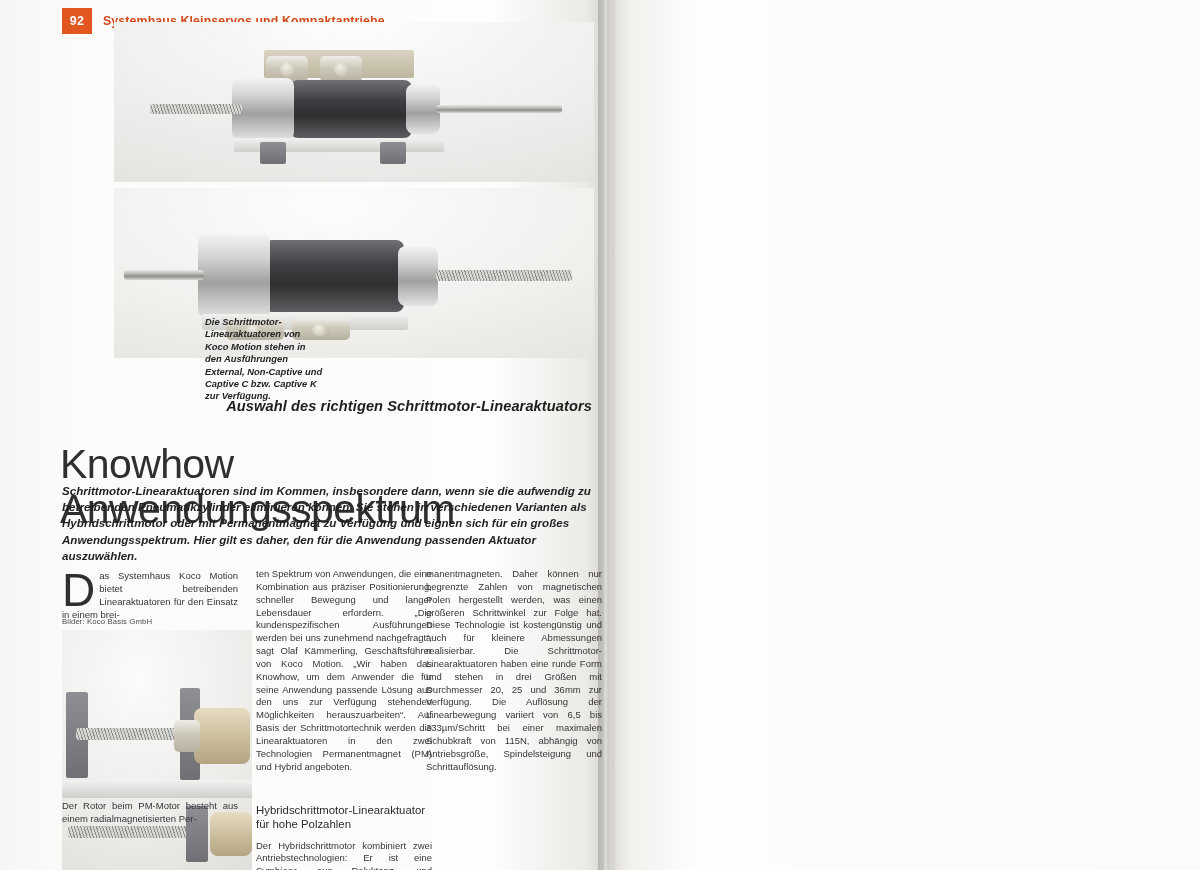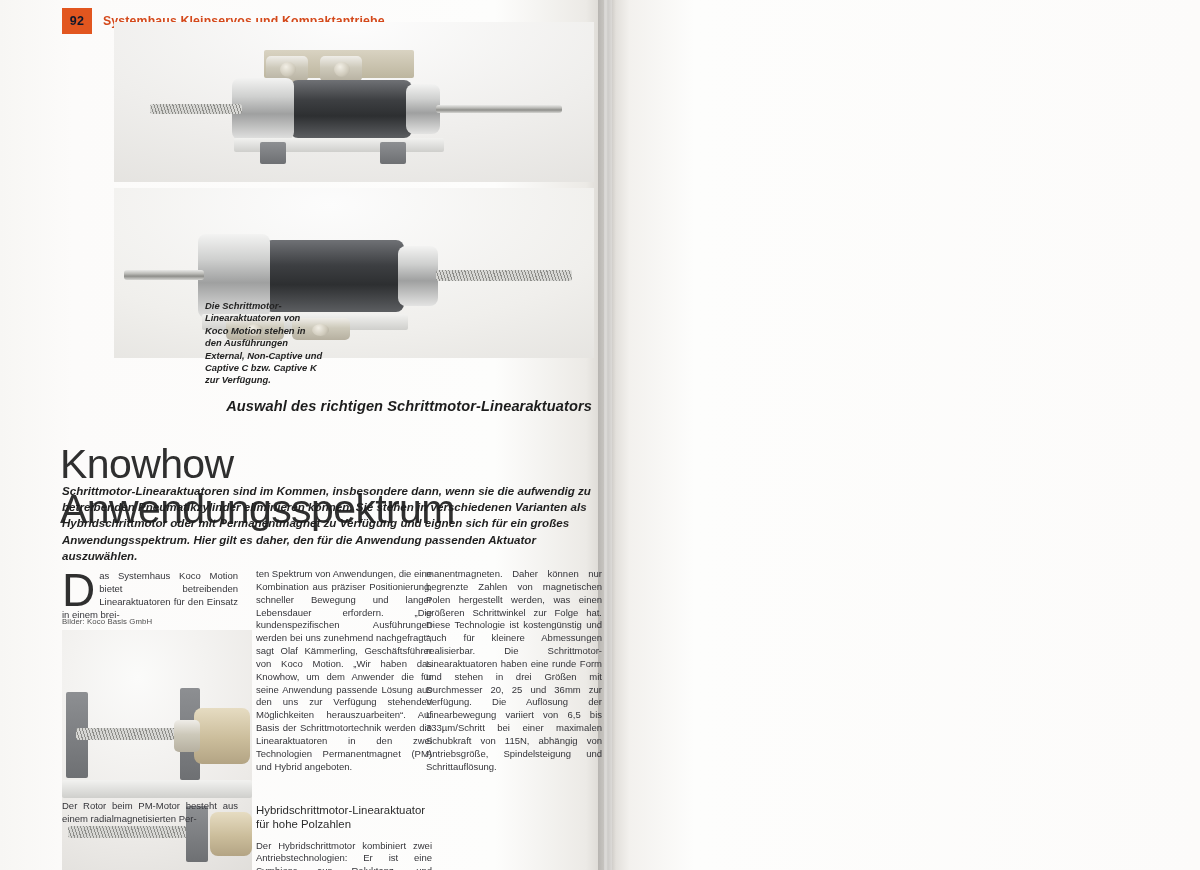--- a/index.html
+++ b/index.html
@@ -15,21 +15,21 @@
   .page{position:absolute;top:0;background:#fbfaf9;}
   .page.left{left:0;width:604px;height:870px;
     background:linear-gradient(90deg,#f7f6f4 0%,#fcfbfa 12%,#fdfdfc 82%,#eceae6 97%,#d9d6d1 100%);}
   .page.right{left:612px;width:588px;height:870px;
     background:linear-gradient(90deg,#dedbd6 0%,#f3f1ee 3%,#fdfdfc 14%,#fcfbfa 100%);}
   .gutter{position:absolute;left:598px;top:0;width:18px;height:870px;
     background:linear-gradient(90deg,rgba(0,0,0,0.18),rgba(0,0,0,0.05) 45%,rgba(0,0,0,0.12) 55%,rgba(0,0,0,0.0));}
 
   
   .runhead{position:absolute;left:62px;top:8px;display:flex;align-items:stretch;height:26px;}
-  .pagenum{width:30px;background:#e2561f;color:#0f172a;font-weight:bold;font-size:12.5px;
+  .pagenum{width:30px;background:#e2561f;color:#ffffff;font-weight:bold;font-size:12.5px;
     display:flex;align-items:center;justify-content:center;letter-spacing:.3px;}
   .runtitle{margin-left:11px;display:flex;align-items:center;color:#d4491b;
     font-weight:bold;font-size:12.3px;letter-spacing:.15px;}
 
   
   .photo{position:absolute;overflow:hidden;background:#dcdad6;}
   .ph-grad{position:absolute;inset:0;}
 
   
   #photo-top{left:114px;top:22px;width:480px;height:160px;}
@@ -58,21 +58,21 @@
   .cap{position:absolute;border-radius:5px;
     background:linear-gradient(180deg,#efede8,#cdc9ba 45%,#b6b0a0);}
   .dark{background:linear-gradient(180deg,#6f7175 0%,#3d3f42 35%,#2d2f31 62%,#5c5e61 100%);}
   .steel{background:linear-gradient(180deg,#f3f3f2 0%,#cfd0cf 30%,#9fa0a0 58%,#e3e3e2 100%);}
   .bronze{background:linear-gradient(180deg,#e6dcc2,#cbbd9b 55%,#b3a484);}
   .hole{position:absolute;border-radius:50%;
     background:radial-gradient(circle at 38% 32%,#f2efe6,#cfcabb 60%,#a9a395);}
 
   
   .caption{position:absolute;font-style:italic;font-weight:bold;font-size:9.4px;
-    line-height:12.4px;color:#232323;}
+    line-height:12.4px;color:#232323;margin-top:16px;}
   #caption-left{left:205px;top:300px;width:118px;}
   .credit{position:absolute;font-size:7.8px;color:#4f4f4f;letter-spacing:.1px;}
   #credit-left-col{left:62px;top:617px;}
 
   
   .kicker{position:absolute;left:62px;top:398px;width:530px;text-align:right;
     font-style:italic;font-weight:bold;font-size:14.6px;color:#1d1d1d;letter-spacing:.1px;}
   .headline{position:absolute;left:60px;top:415px;width:545px;
     font-size:41px;line-height:45px;color:#2f2f2f;letter-spacing:-.6px;font-weight:normal;}
   .lead{position:absolute;left:62px;top:483px;width:530px;

